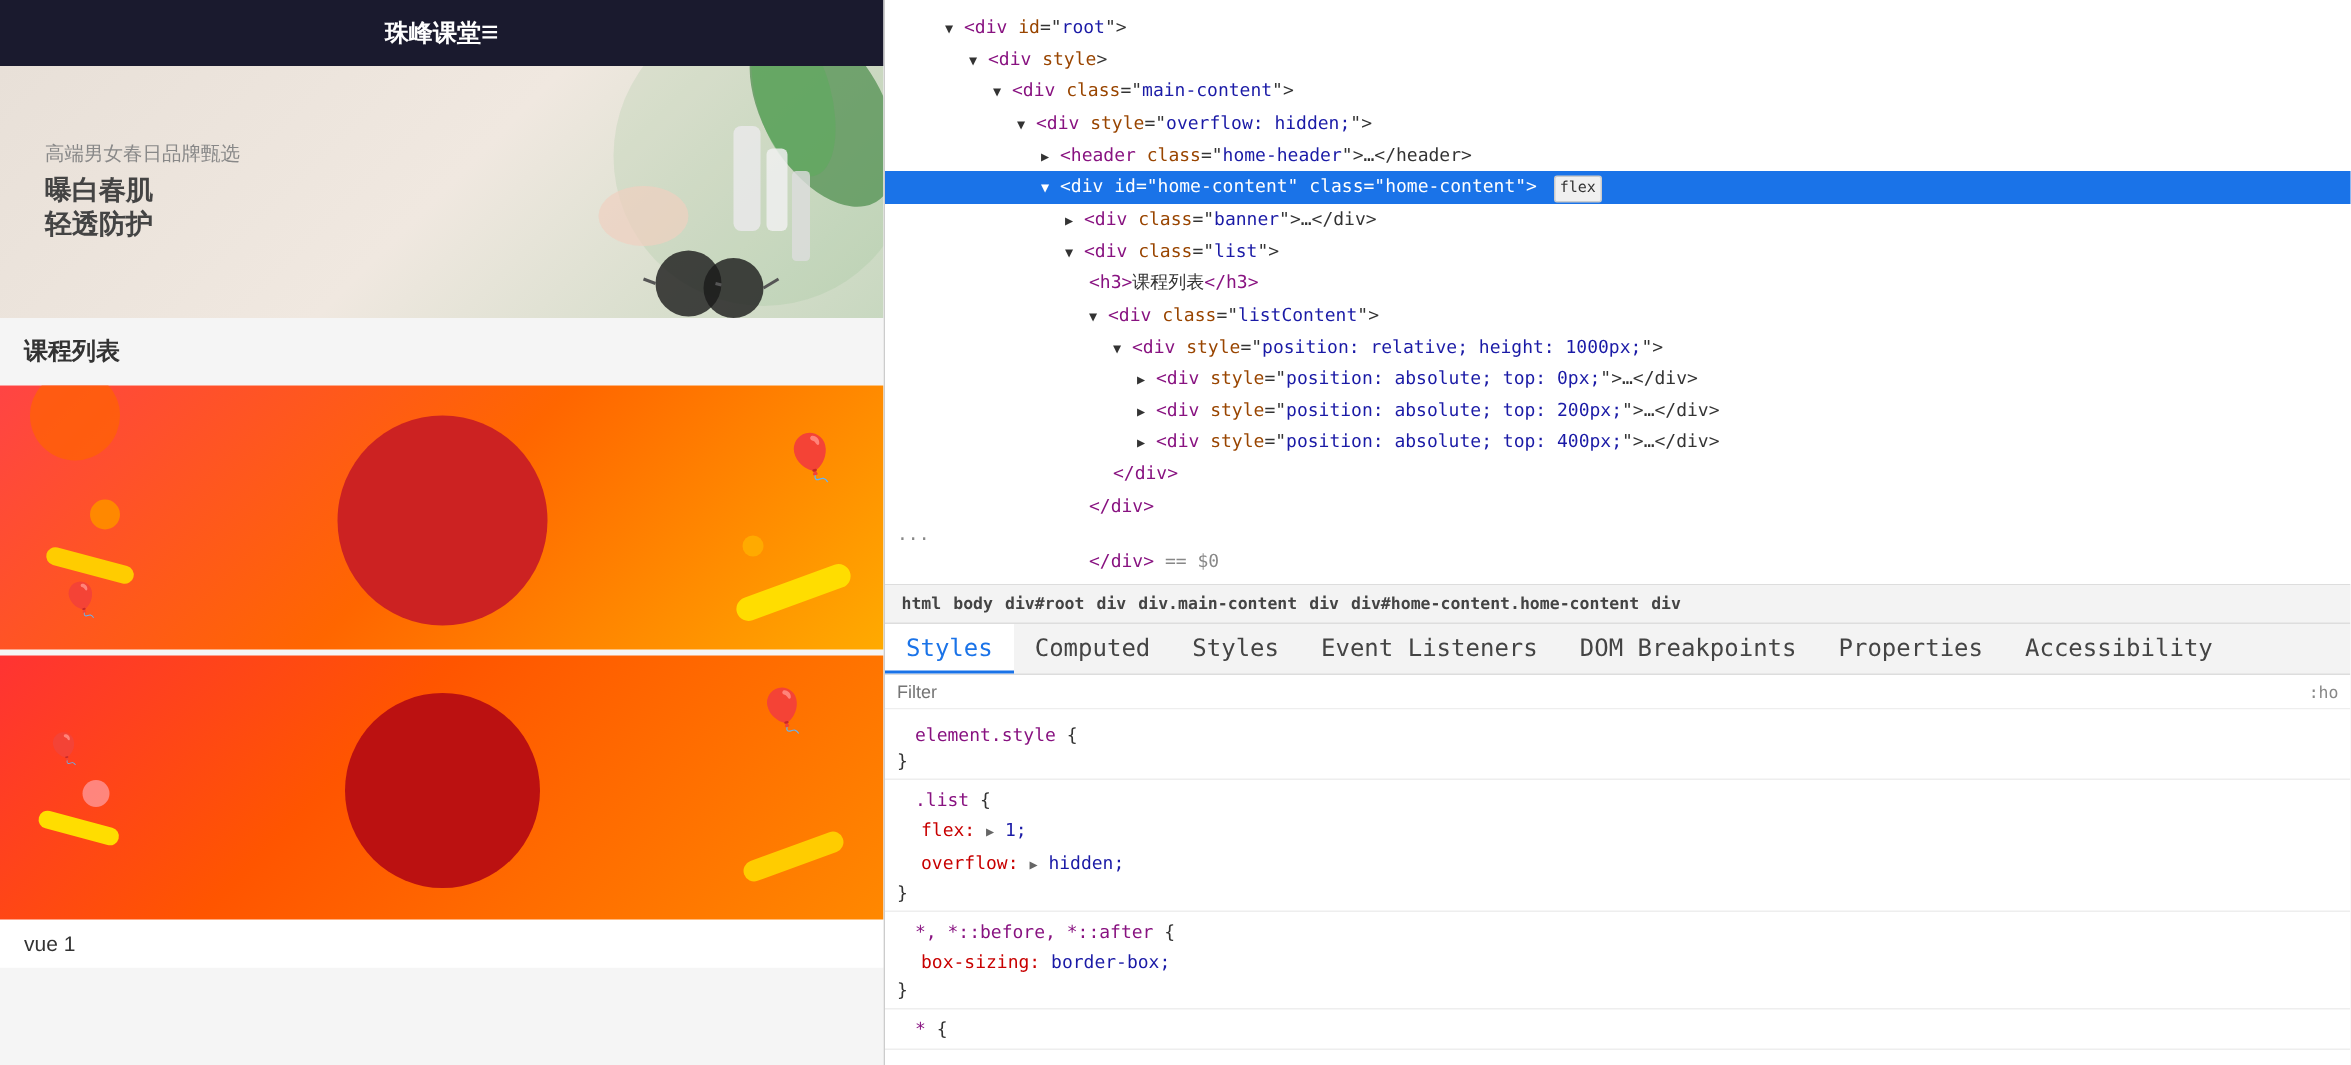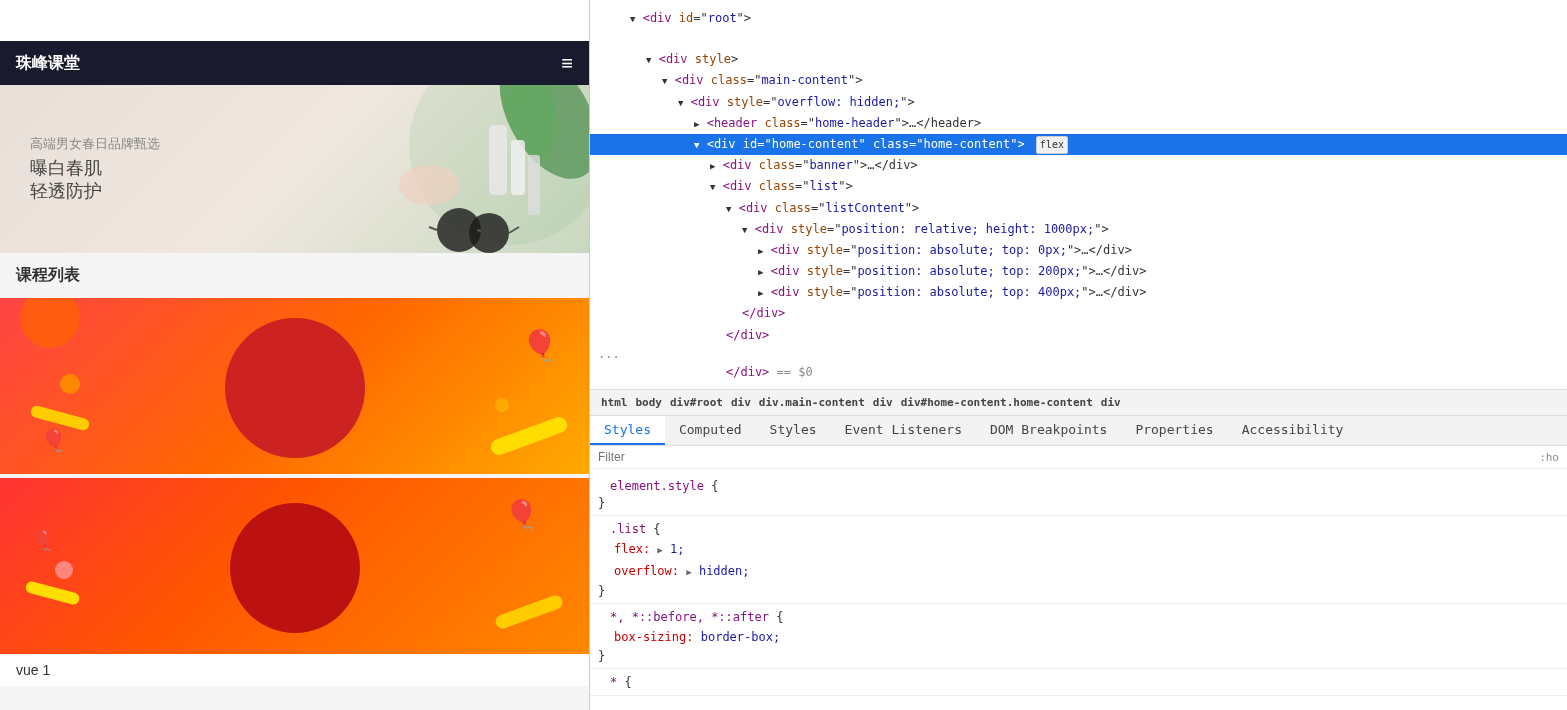--- a/index.html
+++ b/index.html
@@ -14,25 +14,24 @@
       flex-direction: column;
       overflow: hidden;
       border-right: 1px solid #ccc;
     }
 
     .mobile-header {
       background: #1a1a2e;
       color: #fff;
       display: flex;
       align-items: center;
-      justify-content: space-between;
+      justify-content: center;
       padding: 0 16px;
       height: 44px;
       flex-shrink: 0;
-      margin-top: 41px;
     }
 
     .mobile-header-title {
       font-size: 16px;
       font-weight: bold;
       color: #fff;
     }
 
     .hamburger-icon {
       font-size: 20px;
@@ -67,21 +66,21 @@
     }
 
     .banner-text-block .line1 {
       font-size: 13px;
       color: #888;
       margin-bottom: 4px;
     }
 
     .banner-text-block .line2 {
       font-size: 18px;
-      font-weight: normal;
+      font-weight: bold;
       color: #444;
       line-height: 1.3;
     }
 
     
     .banner-deco {
       position: absolute;
       right: 0;
       top: 0;
       width: 280px;
@@ -346,21 +345,21 @@
     
     .tabs-row {
       display: flex;
       background: #f3f3f3;
       border-bottom: 1px solid #ddd;
       flex-shrink: 0;
     }
 
     .tab {
       padding: 6px 14px;
-      font-size: 13px;
+      font-size: 16px;
       color: #444;
       cursor: pointer;
       border-bottom: 2px solid transparent;
       white-space: nowrap;
     }
     .tab.active {
       color: #1a73e8;
       border-bottom-color: #1a73e8;
       background: #fff;
     }
@@ -431,21 +430,21 @@
       color: #333;
     }
 
     .ellipsis-line {
       padding: 1px 8px;
       font-size: 12px;
       color: #888;
     }
     .i1 { padding-left: 24px; }
     .i2 { padding-left: 40px; }
-    .i3 { padding-left: 56px; margin-top: 20px; }
+    .i3 { padding-left: 56px; }
     .i4 { padding-left: 72px; }
     .i5 { padding-left: 88px; }
     .i6 { padding-left: 104px; }
     .i7 { padding-left: 120px; }
 
     .triangle { display: inline-block; font-size: 9px; cursor: pointer; }
     .tri-down::before { content: "▼"; }
     .tri-right::before { content: "▶"; }
     .equals-dollar { color: #888; }
   </style>
@@ -575,20 +574,23 @@
       <span class="attr-name">class</span><span>="</span><span class="attr-val">banner</span><span>"&gt;…&lt;/div&gt;</span>
     </div>
 
     <div class="dom-line i7">
       <span class="triangle tri-down"></span>
       <span class="tag">&lt;div</span>
       <span> </span>
       <span class="attr-name">class</span><span>="</span><span class="attr-val">list</span><span>"&gt;</span>
     </div>
 
+    <div class="dom-line" style="padding-left: 136px;">
+      <span class="tag">&lt;h3&gt;</span><span class="text-content">课程列表</span><span class="tag">&lt;/h3&gt;</span>
+    </div>
 
     <div class="dom-line" style="padding-left: 136px;">
       <span class="triangle tri-down"></span>
       <span class="tag">&lt;div</span>
       <span> </span>
       <span class="attr-name">class</span><span>="</span><span class="attr-val">listContent</span><span>"&gt;</span>
     </div>
 
     <div class="dom-line" style="padding-left: 152px;">
       <span class="triangle tri-down"></span>

